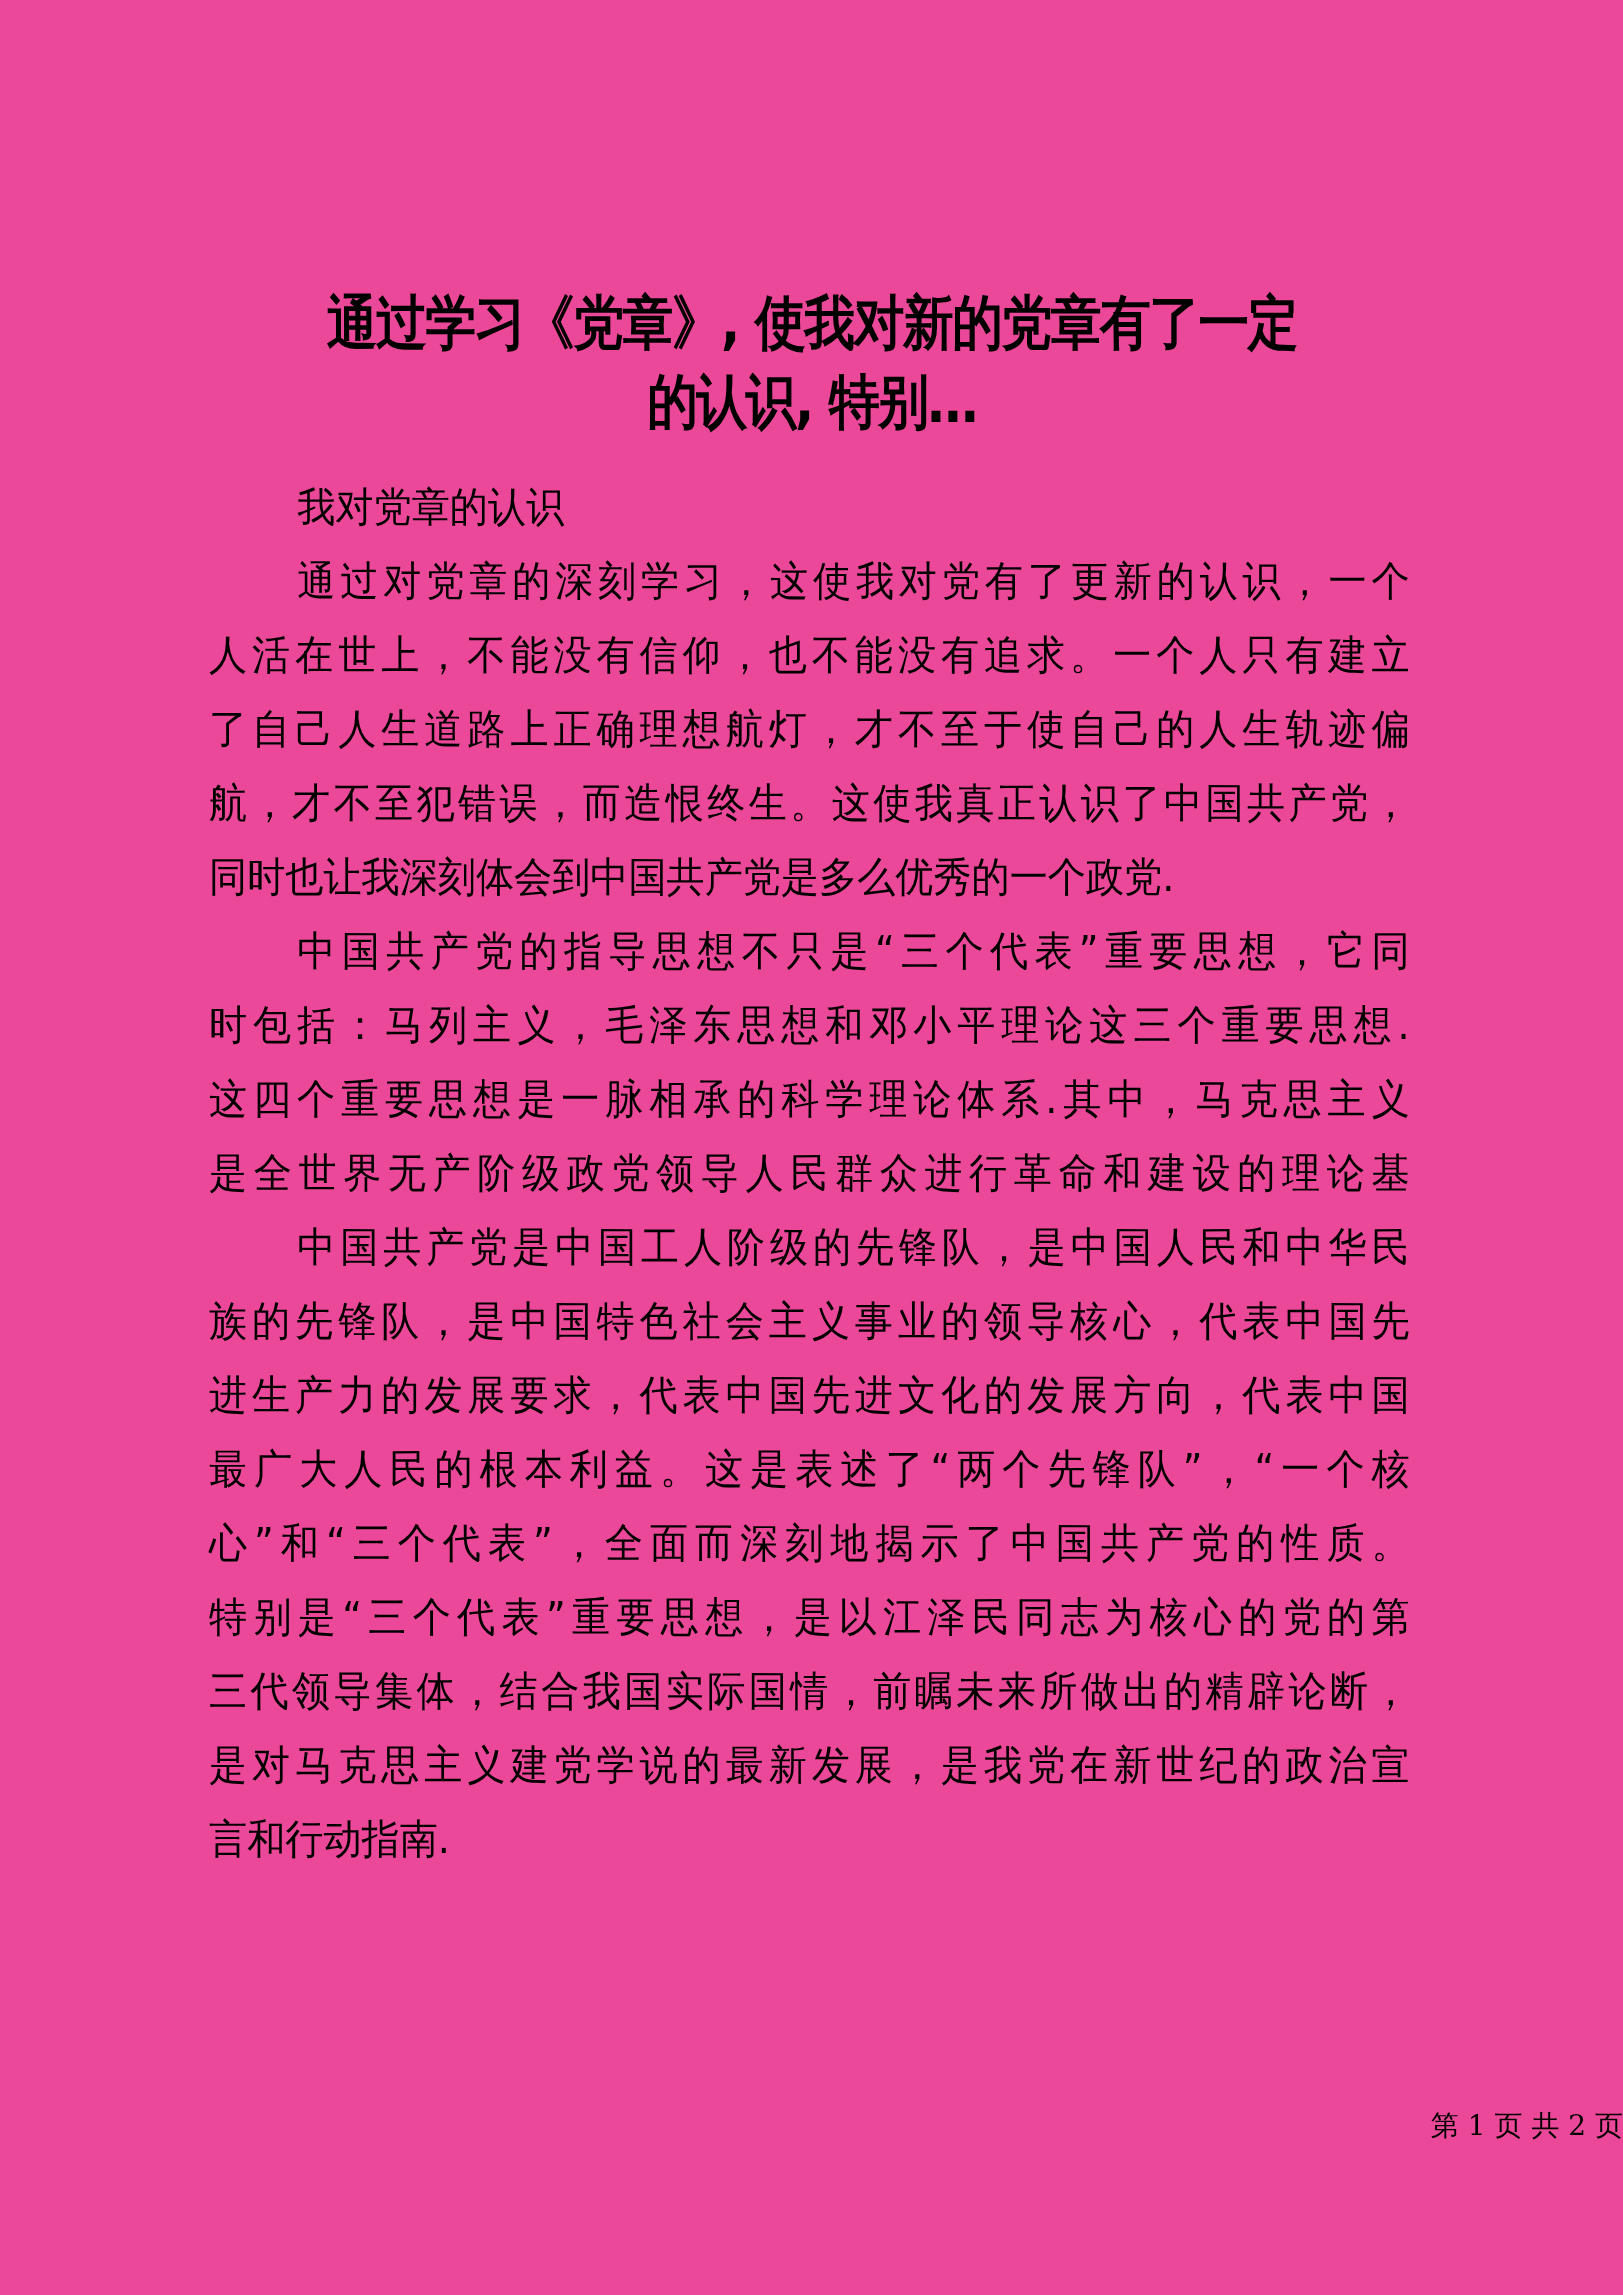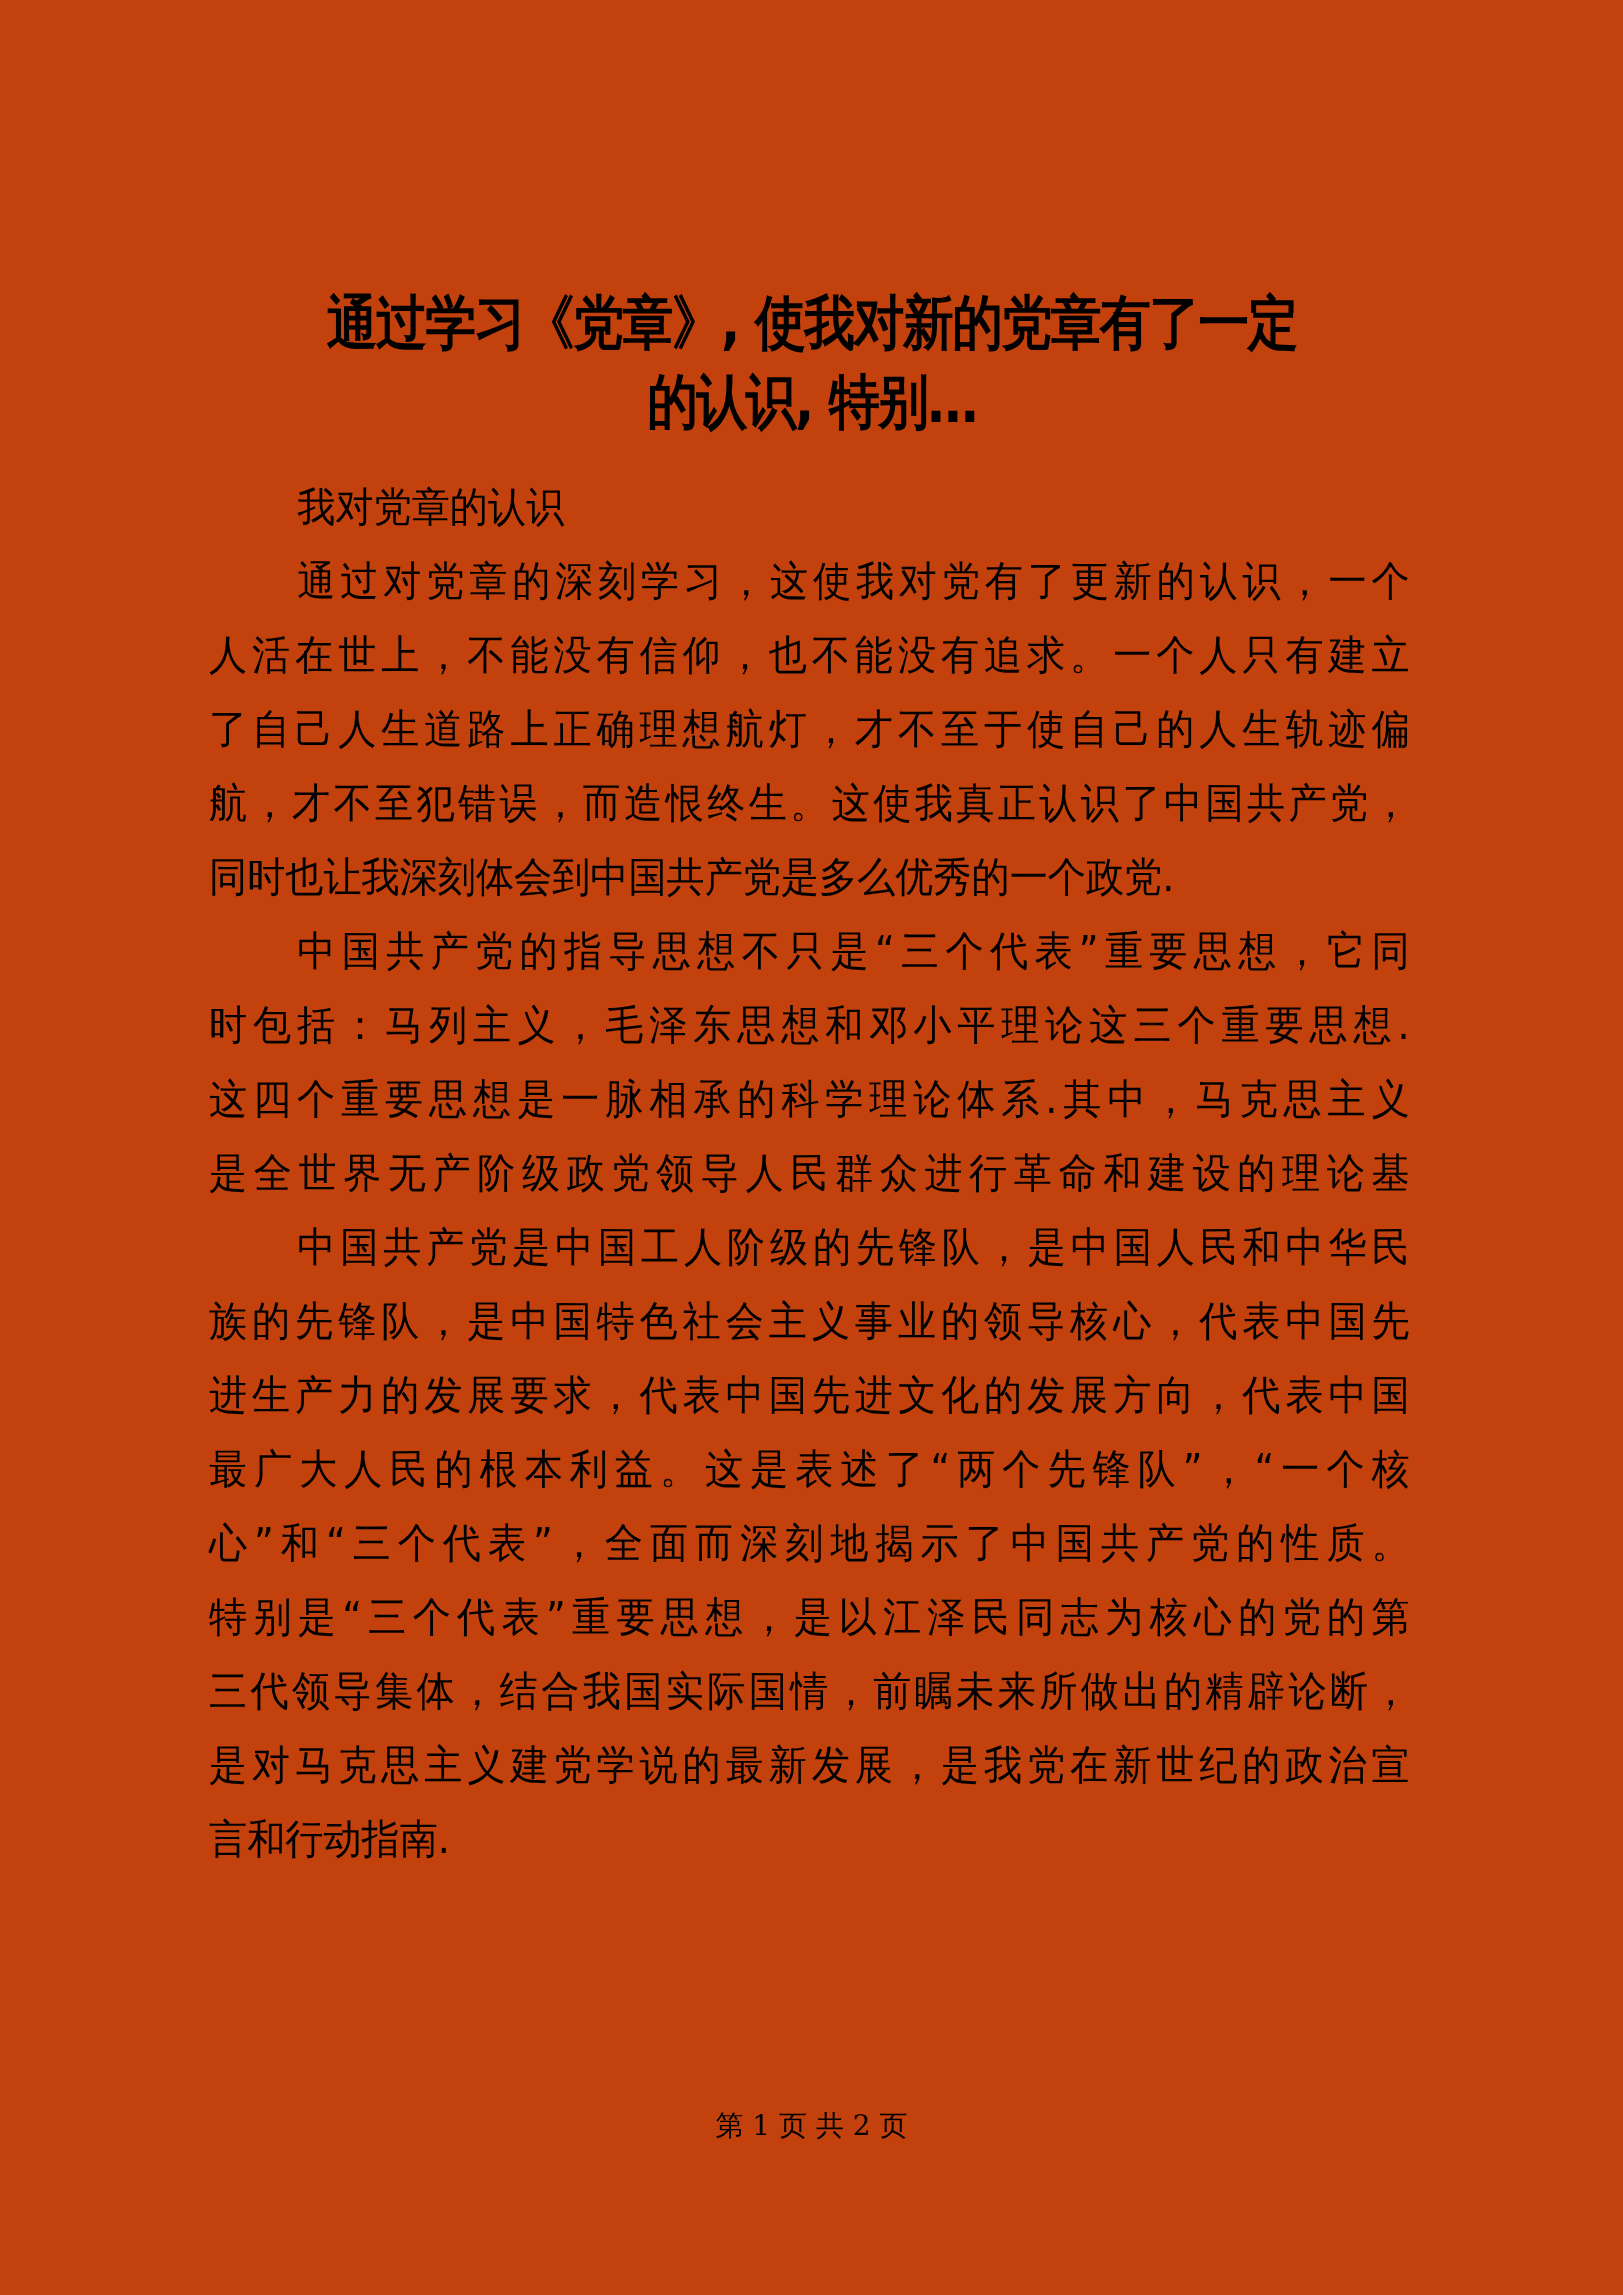--- a/index.html
+++ b/index.html
@@ -13,21 +13,21 @@
       position: relative;
       overflow: hidden;
       color: #000000;
       font-family: "DejaVu Serif", "Liberation Serif", serif;
     }
     .page {
       position: absolute;
       left: 0; top: 0;
       width: 1623px;
       height: 2295px;
-      background: #c2410c;
+      background: #ec4899;
     }
     .title {
       position: absolute;
       left: 203px;
       width: 1218px;
       top: 283px;
       text-align: center;
       font-family: "DejaVu Sans", "Liberation Sans", sans-serif;
       font-weight: bold;
       font-size: 59px;
@@ -65,21 +65,21 @@
       width: 1196px;
     }
     .line.last {
       text-align-last: left;
     }
     .footer {
       position: absolute;
       left: 0;
       width: 1623px;
       top: 2107px;
-      text-align: center;
+      text-align: right;
       font-family: "DejaVu Serif", "Liberation Serif", serif;
       font-size: 28px;
       line-height: 37px;
     }
   </style>
 </head>
 <body>
 
 <div class="page">
 

